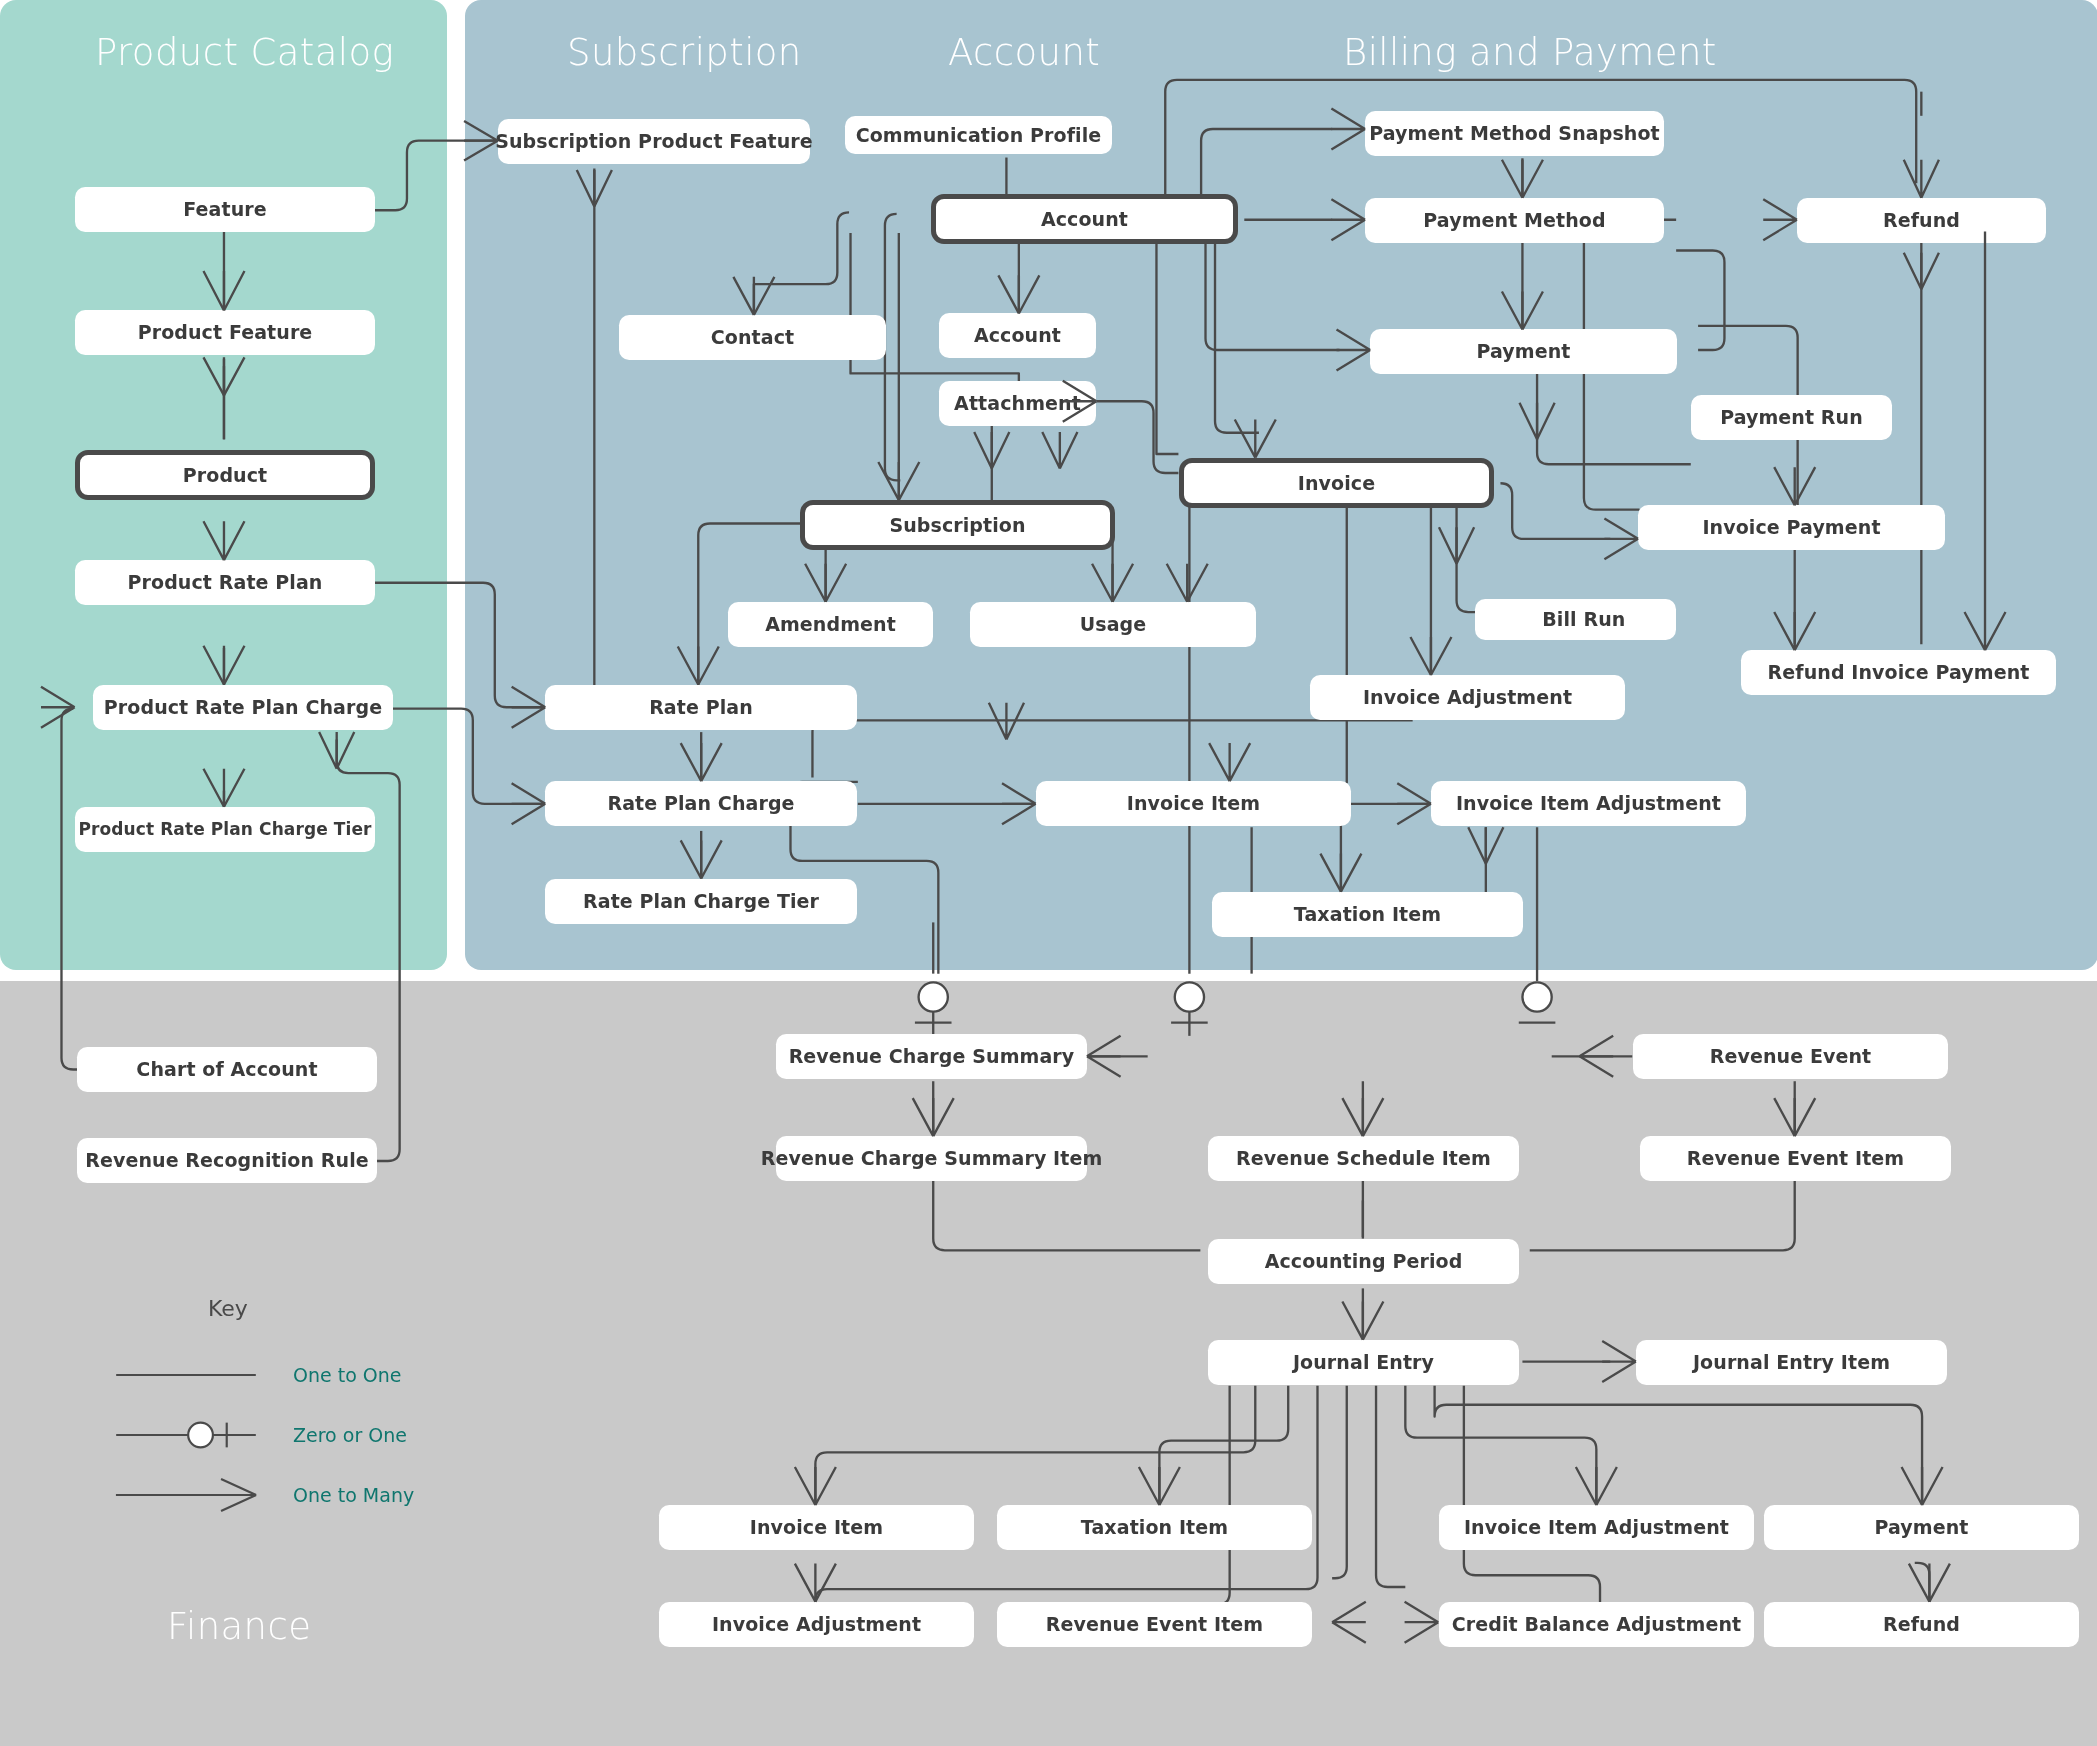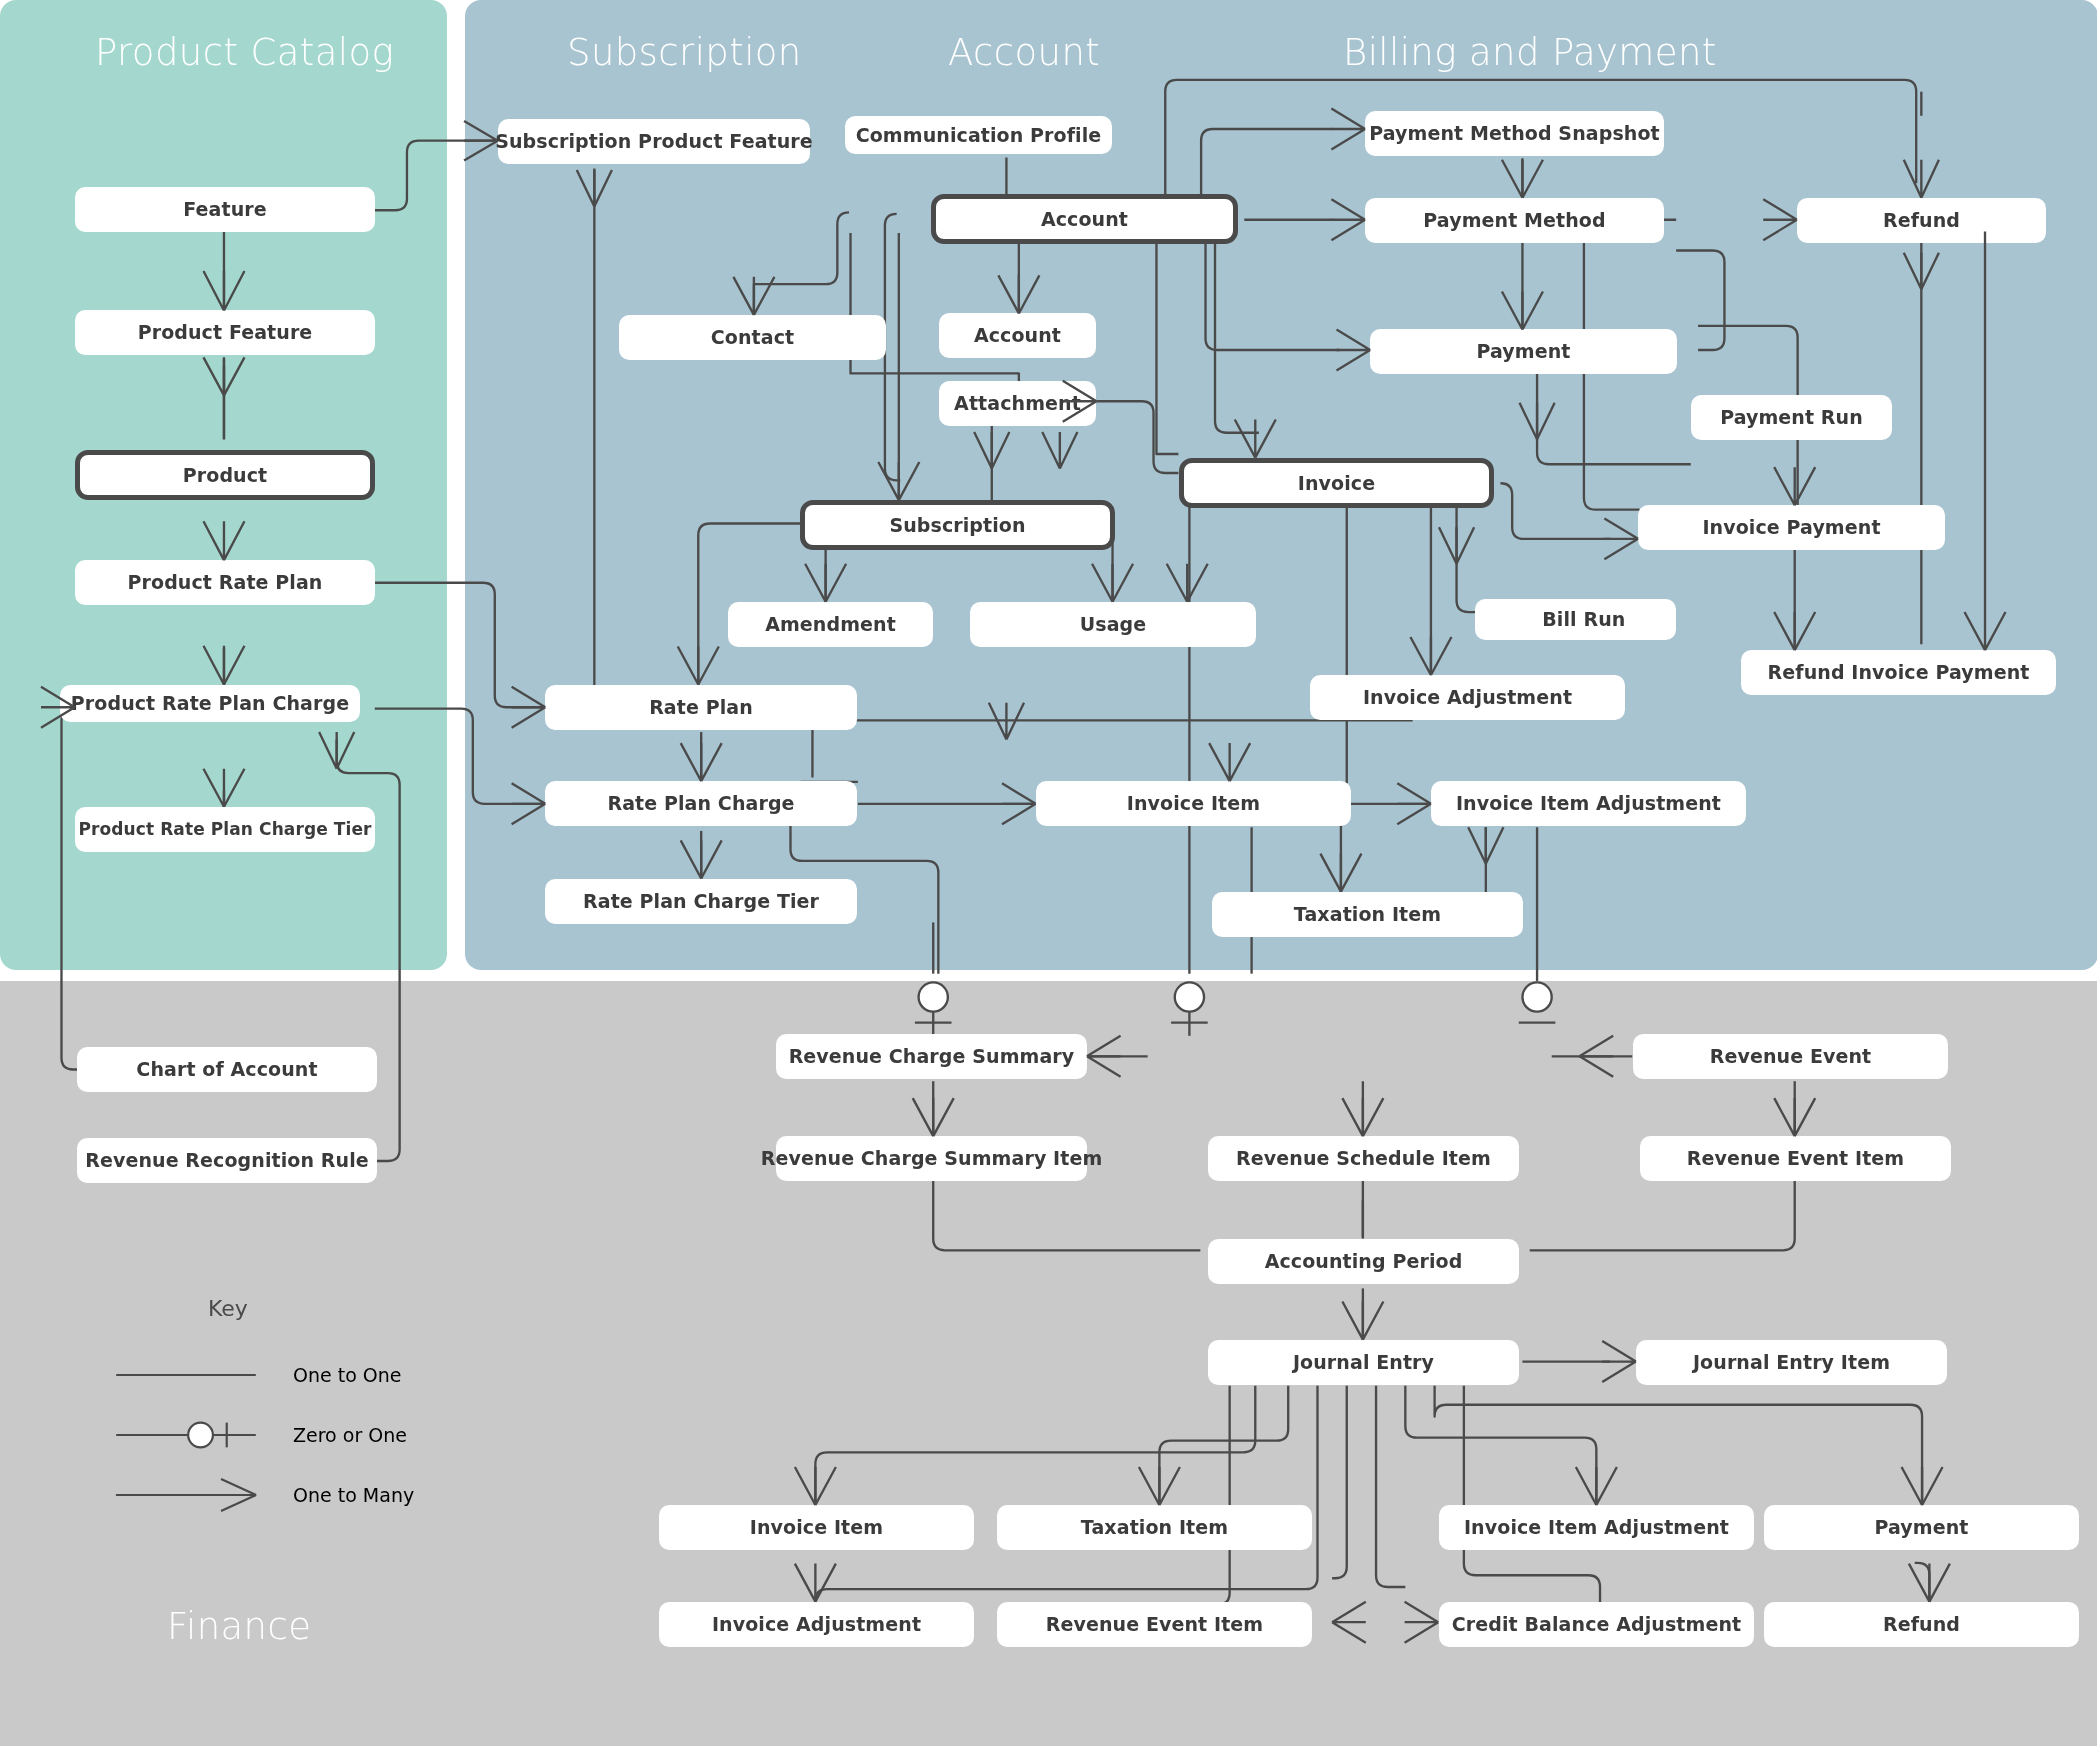--- a/index.html
+++ b/index.html
@@ -71,21 +71,21 @@
     color:#4a4a4a;
   }
   .key-row{
     display:flex;
     align-items:center;
     height:44px;
   }
   .key-label{
     font-family:"DejaVu Sans", sans-serif;
     font-size:19px;
-    color:#000000;
+    color:#0f766e;
     margin-left:34px;
     white-space:nowrap;
   }
 </style>
 </head>
 <body>
 
 <div id="canvas">
 
   <div class="zone" style="left:0px;top:0px;width:447px;height:970px;background:#a4d8ce;"></div>
@@ -236,21 +236,21 @@
 
       <path d="M2616 2135 L2620 2135 Q2636 2135 2636 2151 L2636 2200"></path>
 
     </g>
   </svg>
 
   <div class="ent" style="left:75px;top:187px;width:300px;height:45px;">Feature</div>
   <div class="ent" style="left:75px;top:310px;width:300px;height:45px;">Product Feature</div>
   <div class="ent emph" style="left:75px;top:436px;width:300px;height:50px;margin-top:14px;">Product</div>
   <div class="ent" style="left:75px;top:560px;width:300px;height:45px;">Product Rate Plan</div>
-  <div class="ent" style="left:60px;top:685px;width:300px;height:37px;">Product Rate Plan Charge</div>
+  <div class="ent" style="left:93px;top:685px;width:300px;height:45px;">Product Rate Plan Charge</div>
   <div class="ent small" style="left:75px;top:807px;width:300px;height:45px;">Product Rate Plan Charge Tier</div>
   <div class="ent" style="left:77px;top:1047px;width:300px;height:45px;">Chart of Account</div>
   <div class="ent" style="left:77px;top:1138px;width:300px;height:45px;">Revenue Recognition Rule</div>
 
   <div class="ent" style="left:498px;top:119px;width:312px;height:45px;">Subscription Product Feature</div>
   <div class="ent" style="left:619px;top:315px;width:267px;height:45px;">Contact</div>
   <div class="ent emph" style="left:800px;top:500px;width:315px;height:50px;">Subscription</div>
   <div class="ent" style="left:728px;top:602px;width:205px;height:45px;">Amendment</div>
   <div class="ent" style="left:545px;top:685px;width:312px;height:45px;">Rate Plan</div>
   <div class="ent" style="left:545px;top:781px;width:312px;height:45px;">Rate Plan Charge</div>

